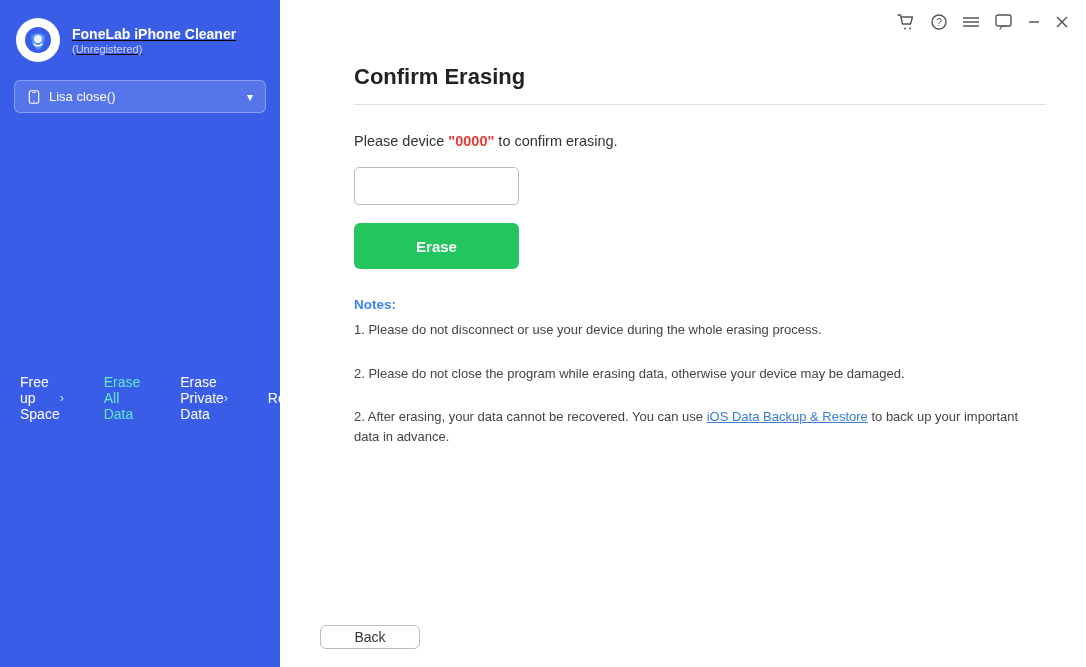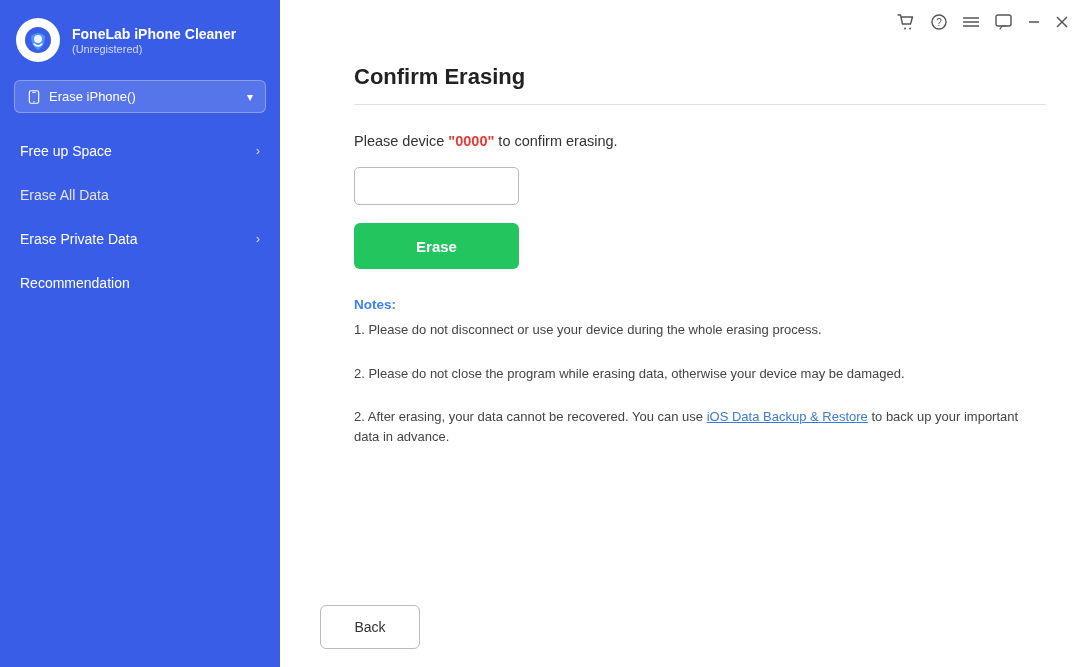--- a/index.html
+++ b/index.html
@@ -20,20 +20,21 @@
       display: flex;
       flex-direction: column;
       height: 667px;
     }
 
     .sidebar-header {
       display: flex;
       align-items: center;
       padding: 18px 16px 18px 16px;
       gap: 12px;
+      text-decoration: underline;
     }
 
     .sidebar-logo {
       width: 44px;
       height: 44px;
       border-radius: 50%;
       background: #fff;
       display: flex;
       align-items: center;
       justify-content: center;
@@ -81,35 +82,35 @@
     }
 
     .device-selector-chevron {
       color: #fff;
       font-size: 12px;
     }
 
     .sidebar-nav {
       flex: 1;
       display: flex;
-      flex-direction: column;
+      flex-direction: row;
     }
 
     .nav-item {
       display: flex;
       align-items: center;
       padding: 14px 20px;
       cursor: pointer;
       color: #fff;
       font-size: 14px;
       font-weight: 500;
     }
 
     .nav-item.active {
-      color: #e5e5e5;
+      color: #5eead4;
     }
 
     .nav-item-label {
       flex: 1;
     }
 
     .nav-item-chevron {
       font-size: 12px;
       color: rgba(255,255,255,0.8);
     }
@@ -227,21 +228,21 @@
     }
 
     .bottom-bar {
       padding: 0 40px 18px 40px;
       display: flex;
       align-items: center;
     }
 
     .back-button {
       width: 100px;
-      height: 44px;
+      height: 24px;
       background: #fff;
       color: #333;
       border: 1.5px solid #bbb;
       border-radius: 6px;
       font-size: 14px;
       cursor: pointer;
     }
 
     
     .phone-icon {
@@ -267,21 +268,21 @@
       <span class="sidebar-app-sub">(Unregistered)</span>
     </div>
   </div>
 
   <div class="device-selector">
     <svg class="phone-icon" viewBox="0 0 14 18" fill="none" xmlns="http://www.w3.org/2000/svg">
       <rect x="1" y="1" width="12" height="16" rx="2" stroke="white" stroke-width="1.5"></rect>
       <line x1="5" y1="3" x2="9" y2="3" stroke="white" stroke-width="1.2" stroke-linecap="round"></line>
       <circle cx="7" cy="15" r="0.8" fill="white"></circle>
     </svg>
-    <span class="device-selector-text">Erase iPhone()</span>
+    <span class="device-selector-text">Lisa close()</span>
     <span class="device-selector-chevron">▾</span>
   </div>
 
   <nav class="sidebar-nav">
     <div class="nav-item">
       <span class="nav-item-label">Free up Space</span>
       <span class="nav-item-chevron">›</span>
     </div>
     <div class="nav-item active">
       <span class="nav-item-label">Erase All Data</span>

